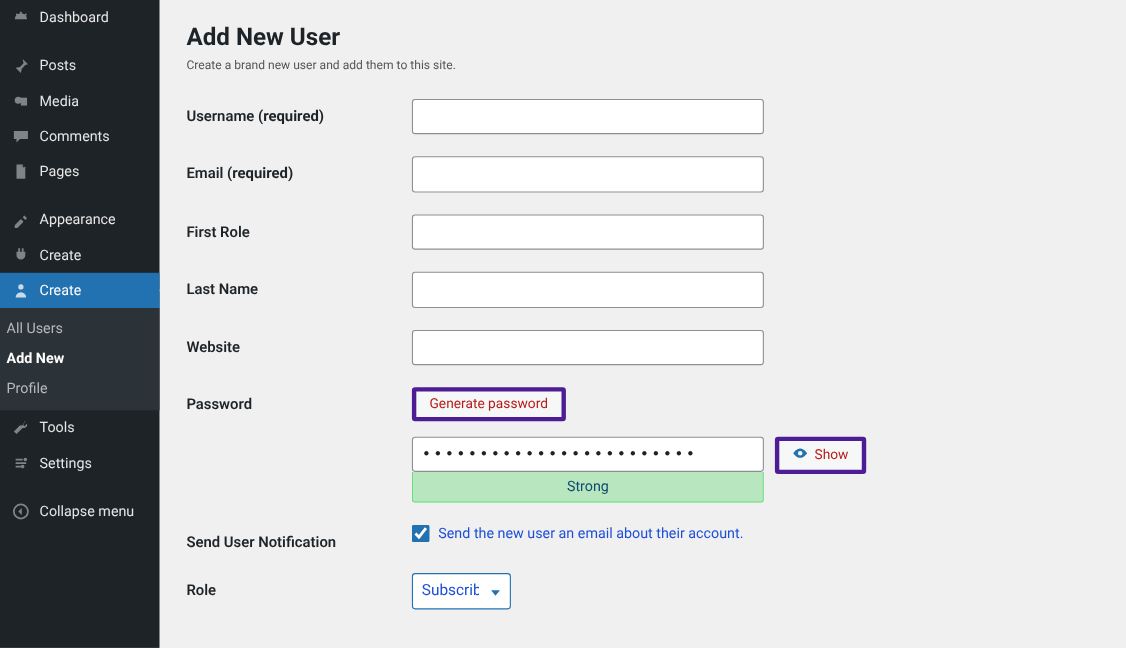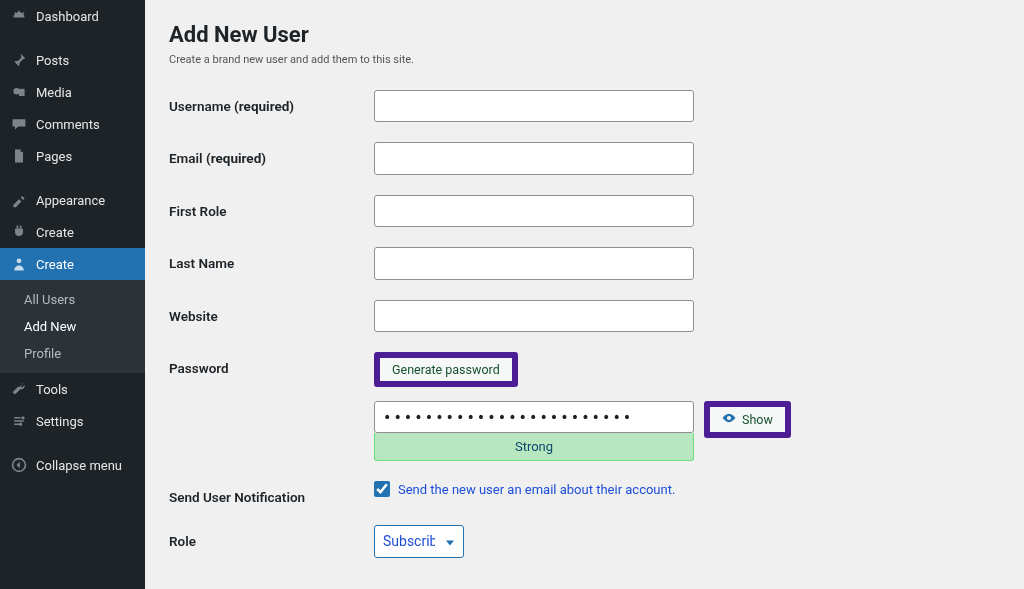--- a/index.html
+++ b/index.html
@@ -7,31 +7,31 @@
 body{display:flex;background:#f0f0f1;width:1024px;height:589px;overflow:hidden}
 .sidebar{width:145px;background:#1d2327;color:#fff;display:flex;flex-direction:column;font-size:13px}
 .side-item{display:flex;align-items:center;gap:8px;padding:8px 10px;color:#e6e6e6;cursor:pointer;position:relative}
 .side-item .icon{width:18px;display:inline-flex;align-items:center;justify-content:center;opacity:.75}
 .side-item .icon svg{width:16px;height:16px;fill:#a0a5aa}
 .side-item.active{background:#2271b1;color:#fff}
 .side-item.active .icon svg{fill:#fff}
 .side-item.active::after{content:"";position:absolute;right:-8px;top:50%;transform:translateY(-50%);width:0;height:0;border-top:8px solid transparent;border-bottom:8px solid transparent;border-right:8px solid #f0f0f1}
 .side-group{margin-top:12px}
 .sub-menu{background:#2c3338;padding:6px 0}
-.sub-item{padding:6px 24px;color:#b4b9be;font-size:13px;cursor:pointer}
-.sub-item.current{color:#fff;font-weight:400}
+.sub-item{padding:6px 6px;color:#b4b9be;font-size:13px;cursor:pointer}
+.sub-item.current{color:#fff;font-weight:700}
 .content{flex:1;padding:12px 24px 24px 24px;overflow:auto;color:#1d2327}
 h1{font-size:22px;font-weight:700;margin:10px 0 6px}
 .desc{font-size:11px;color:#555;margin-bottom:24px}
 .form-row{display:flex;align-items:flex-start;margin-bottom:20px}
 .form-label{width:205px;font-size:13.5px;font-weight:600;color:#1d2327;padding-top:8px}
 .form-label .req{font-weight:700}
 .form-field{flex:1;max-width:520px}
 input[type=text],input[type=email],input[type=password],select{width:320px;padding:4px 8px;font-size:14px;line-height:1.6;border:1px solid #8c8f94;border-radius:3px;background:#fff;color:#1d2327}
-.btn{display:inline-flex;align-items:center;gap:6px;background:#f6f7f7;border:6px solid #4c1d95;color:#14532d;padding:4px 12px;font-size:12.5px;border-radius:3px;cursor:pointer}
+.btn{display:inline-flex;align-items:center;gap:6px;background:#f6f7f7;border:4px solid #4c1d95;color:#b91c1c;padding:4px 12px;font-size:12.5px;border-radius:3px;cursor:pointer}
 .pw-wrap{margin-top:14px;width:320px}
 .pw-input{width:100%;border:1px solid #68de7c;border-bottom:none;border-radius:3px 3px 0 0;padding:6px 10px;font-family:Menlo,monospace;letter-spacing:2px;font-size:14px}
 .pw-strength{background:#b8e6bf;border:1px solid #68de7c;border-top:none;border-radius:0 0 3px 3px;text-align:center;padding:6px 16px;font-size:13px;color:#0c4a6e}
 .pw-row{display:flex;align-items:flex-start;gap:10px}
 .show-btn{margin-top:14px}
 .chk-row{display:flex;align-items:center;gap:8px}
 input[type=checkbox]{width:16px;height:16px;accent-color:#2271b1}
 select{width:90px;appearance:none;-webkit-appearance:none;background-image:none;padding-right:28px;position:relative;border-color:#2271b1;color:#1d4ed8}
 .select-wrap{position:relative;display:inline-block}
 .select-wrap::after{content:"";position:absolute;right:10px;top:50%;transform:translateY(-30%);width:0;height:0;border-left:4px solid transparent;border-right:4px solid transparent;border-top:5px solid #2271b1;pointer-events:none}

